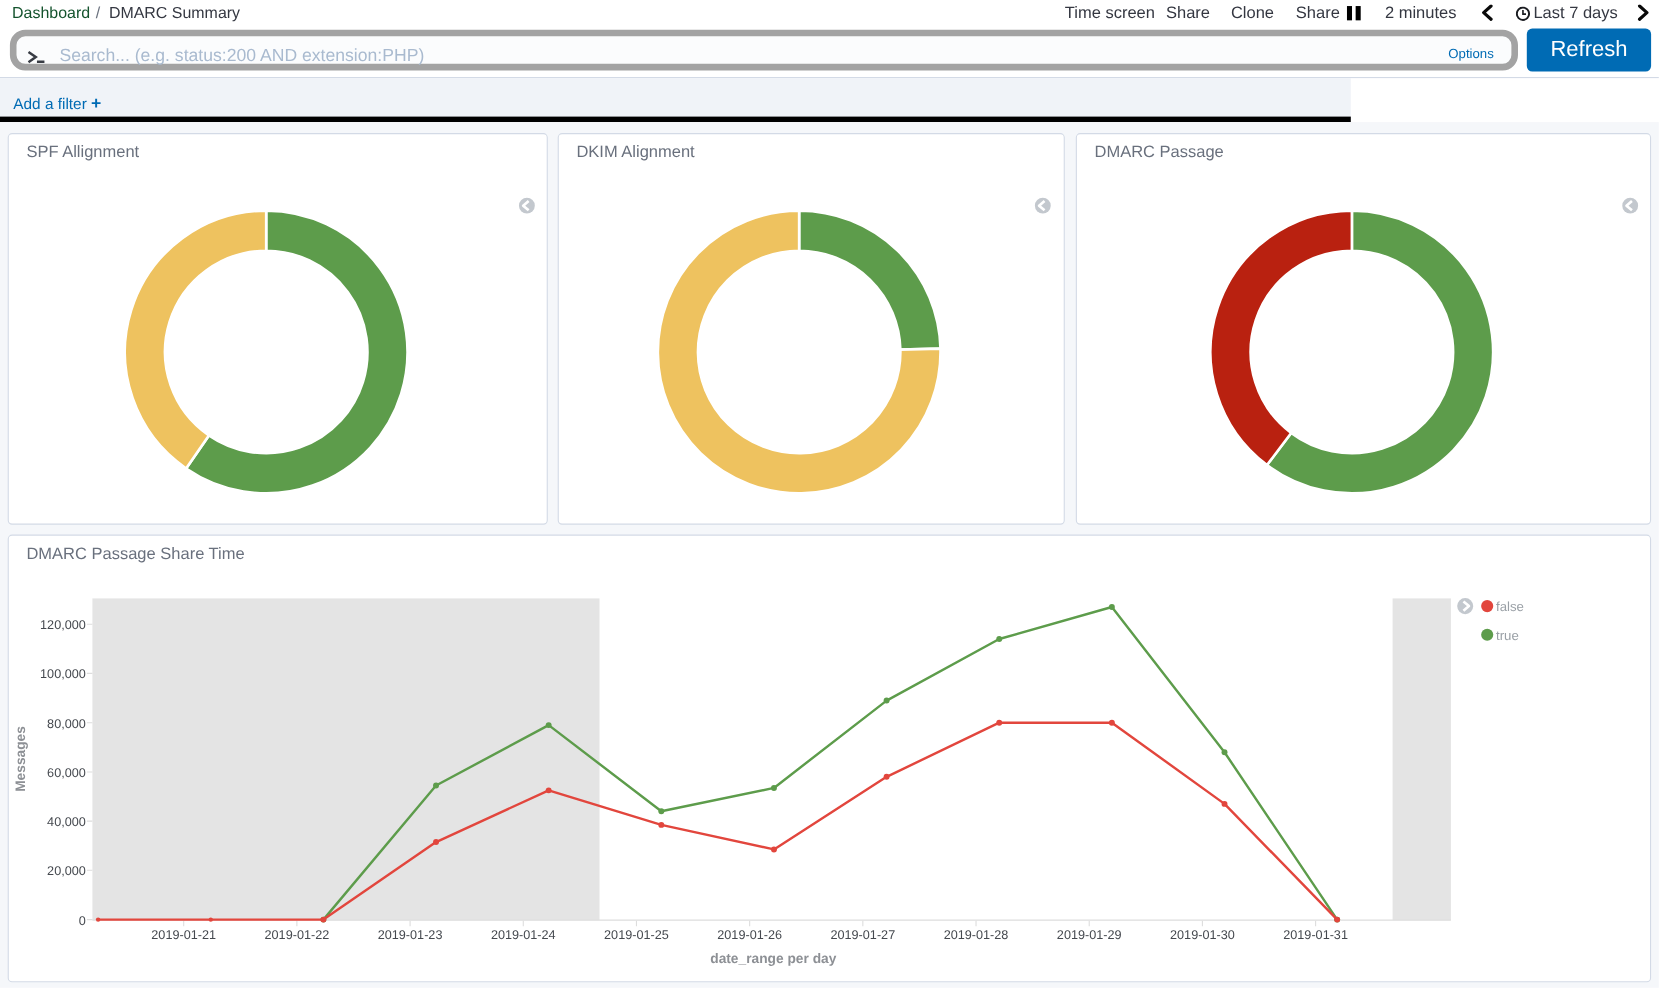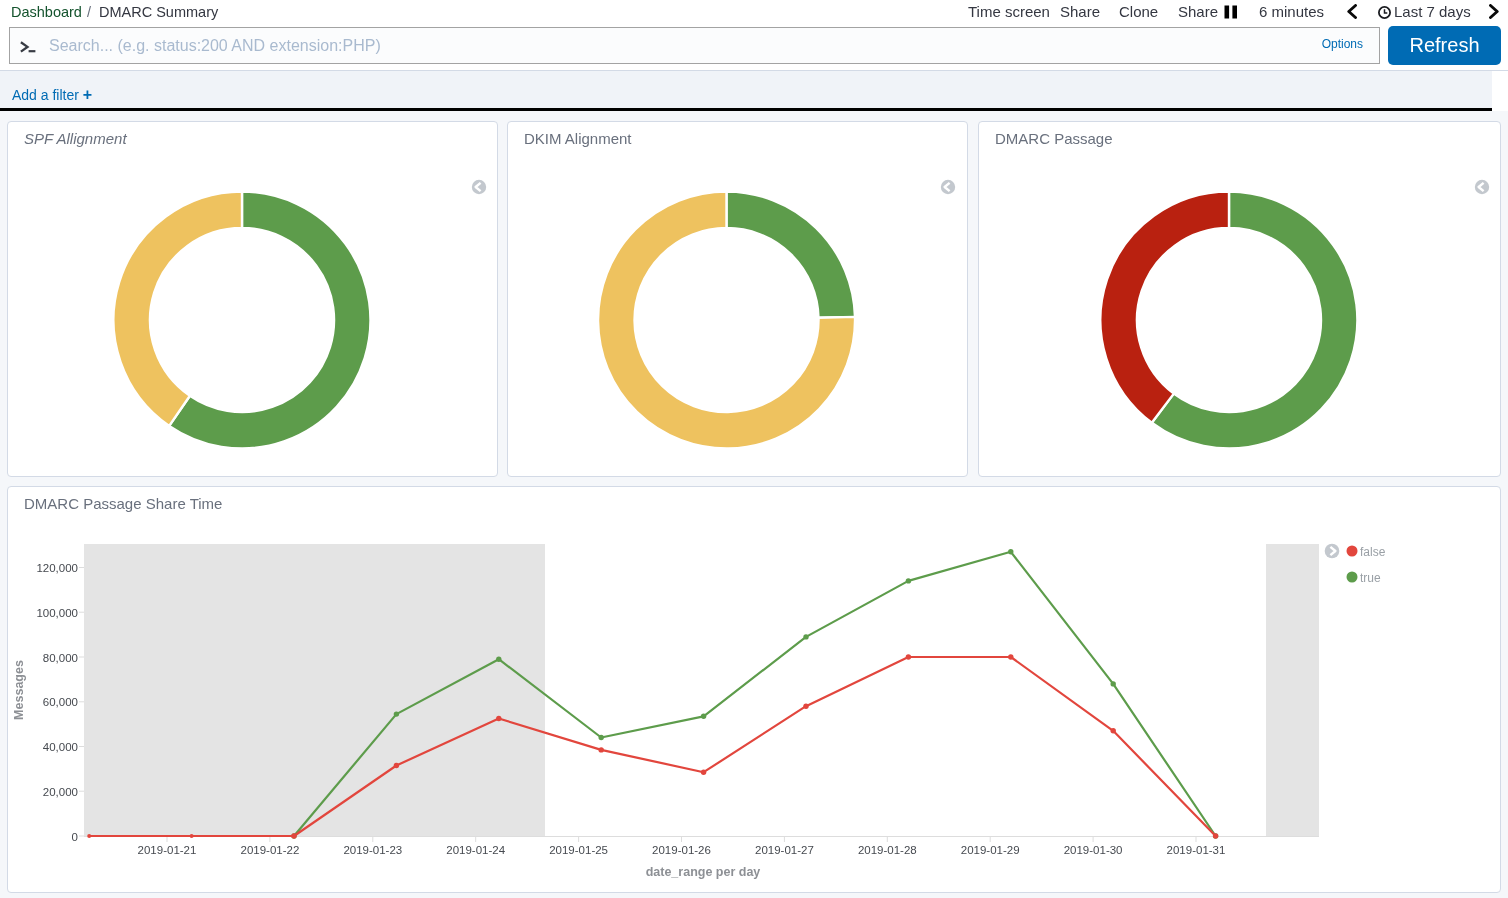--- a/index.html
+++ b/index.html
@@ -2,25 +2,25 @@
 <html><head>
 <meta charset="utf-8">
 <style>
 * { margin:0; padding:0; box-sizing:border-box; }
 html,body { width:1508px; height:898px; font-family:"Liberation Sans", sans-serif; background:#fff; overflow:hidden; }
 #nav { position:absolute; left:0; top:0; width:1508px; height:24px; background:#fff; }
 #nav .bc { position:absolute; left:11px; top:3.5px; font-size:14.5px; color:#343741; }
 #nav .bc a { color:#14532d; text-decoration:none; }
 #menu span, #menu svg { position:absolute; top:3px; font-size:15px; color:#343741; white-space:nowrap; }
 #searchrow { position:absolute; left:0; top:24px; width:1508px; height:47px; background:#fff; border-bottom:1px solid #d3dae6; }
-#sbox { position:absolute; left:9px; top:3px; width:1371px; height:37px; background:#fbfcfd; border:1px solid #a3a3a3; border-radius:0; }
+#sbox { position:absolute; left:9px; top:3px; width:1371px; height:37px; background:#fbfcfd; border:6px solid #a3a3a3; border-radius:14px; }
 #sbox .ph { position:absolute; left:39px; top:9px; font-size:16px; color:#a9bacf; }
 #sbox .opt { position:absolute; right:16px; top:9px; font-size:12px; color:#006bb4; }
 #refresh { position:absolute; left:1388px; top:2px; width:113px; height:39px; background:#006bb4; color:#fff; font-size:20px; border-radius:5px; text-align:center; line-height:39px; }
-#filterbar { position:absolute; left:0; top:71px; width:1492px; height:40px; background:#f0f3f8; border-bottom:3px solid #000000;text-decoration:underline; }
+#filterbar { position:absolute; left:0; top:71px; width:1228px; height:40px; background:#f0f3f8; border-bottom:5px solid #000000;text-decoration:underline; }
 #filterbar .af { position:absolute; left:12px; top:15px; font-size:14px; color:#006bb4; }
 #filterbar .af b { font-size:16px; font-weight:700; }
 #main { position:absolute; left:0; top:111px; width:1508px; height:787px; background:#f5f7fa; }
 .panel { position:absolute; background:#fff; border:1px solid #d3dae6; border-radius:4px; }
 .ptitle { position:absolute; left:16px; top:8px; font-size:15px; color:#69707d; }
 svg { display:block; }
 </style>
 </head>
 <body>
 <div id="nav">
@@ -31,21 +31,21 @@
     </div>
   <div id="menu">
     <span style="left:968px">Time screen</span>
       <span style="left:1060px">Share</span>
       <span style="left:1119px">Clone</span>
       <span style="left:1178px">Share</span>
       <svg style="left:1224px;top:5px" width="14" height="14" viewBox="0 0 14 14">
         <rect x="0.5" y="0.5" width="4.6" height="13" fill="#000"></rect>
         <rect x="8.4" y="0.5" width="4.6" height="13" fill="#000"></rect>
       </svg>
-      <span style="left:1259px">6 minutes</span>
+      <span style="left:1259px">2 minutes</span>
       <svg style="left:1345px;top:4px" width="13" height="15" viewBox="0 0 13 15">
         <path d="M10.5 1.5 L3.8 7.5 L10.5 13.5" stroke="#0a0a0a" stroke-width="2.9" fill="none" stroke-linecap="round" stroke-linejoin="round"></path>
       </svg>
       <svg style="left:1378px;top:5.5px" width="13" height="13" viewBox="0 0 13 13">
         <circle cx="6.5" cy="6.5" r="5.6" stroke="#1a1c21" stroke-width="1.8" fill="none"></circle>
         <path d="M6.5 3.2 L6.5 6.9 L9.3 6.9" stroke="#1a1c21" stroke-width="1.5" fill="none"></path>
       </svg>
       <span style="left:1394px">Last 7 days</span>
       <svg style="left:1488px;top:4px" width="13" height="15" viewBox="0 0 13 15">
         <path d="M2.5 1.5 L9.2 7.5 L2.5 13.5" stroke="#0a0a0a" stroke-width="2.9" fill="none" stroke-linecap="round" stroke-linejoin="round"></path>
@@ -61,21 +61,21 @@
     <span class="ph">Search... (e.g. status:200 AND extension:PHP)</span>
     <span class="opt">Options</span>
   </div>
   <div id="refresh">Refresh</div>
 </div>
 <div id="filterbar">
     <span class="af">Add a filter <b>+</b></span>
   </div>
 <div id="main">
 
-  <div class="panel" style="left:7px; top:10px; width:491px; height:356px;font-style:italic;">
+  <div class="panel" style="left:7px; top:10px; width:491px; height:356px;">
     <div class="ptitle">SPF Allignment</div>
     <svg width="489" height="354">
       <g stroke="#fff" stroke-width="2.4" stroke-linejoin="round">
         <path d="M234.0 69.5 A128.5 128.5 0 1 1 161.2 303.9 L181.9 273.8 A92 92 0 1 0 234.0 106.0 Z" fill="#5d9c4b"></path>
         <path d="M161.2 303.9 A128.5 128.5 0 0 1 234.0 69.5 L234.0 106.0 A92 92 0 0 0 181.9 273.8 Z" fill="#eec25f"></path>
       </g>
       <circle cx="471" cy="65" r="7.2" fill="#c3c8ce"></circle>
       <path d="M472.6 60.8 L467.6 65 L472.6 69.2" stroke="#fff" stroke-width="2.4" fill="none" stroke-linejoin="round"></path>
     </svg>
   </div>

